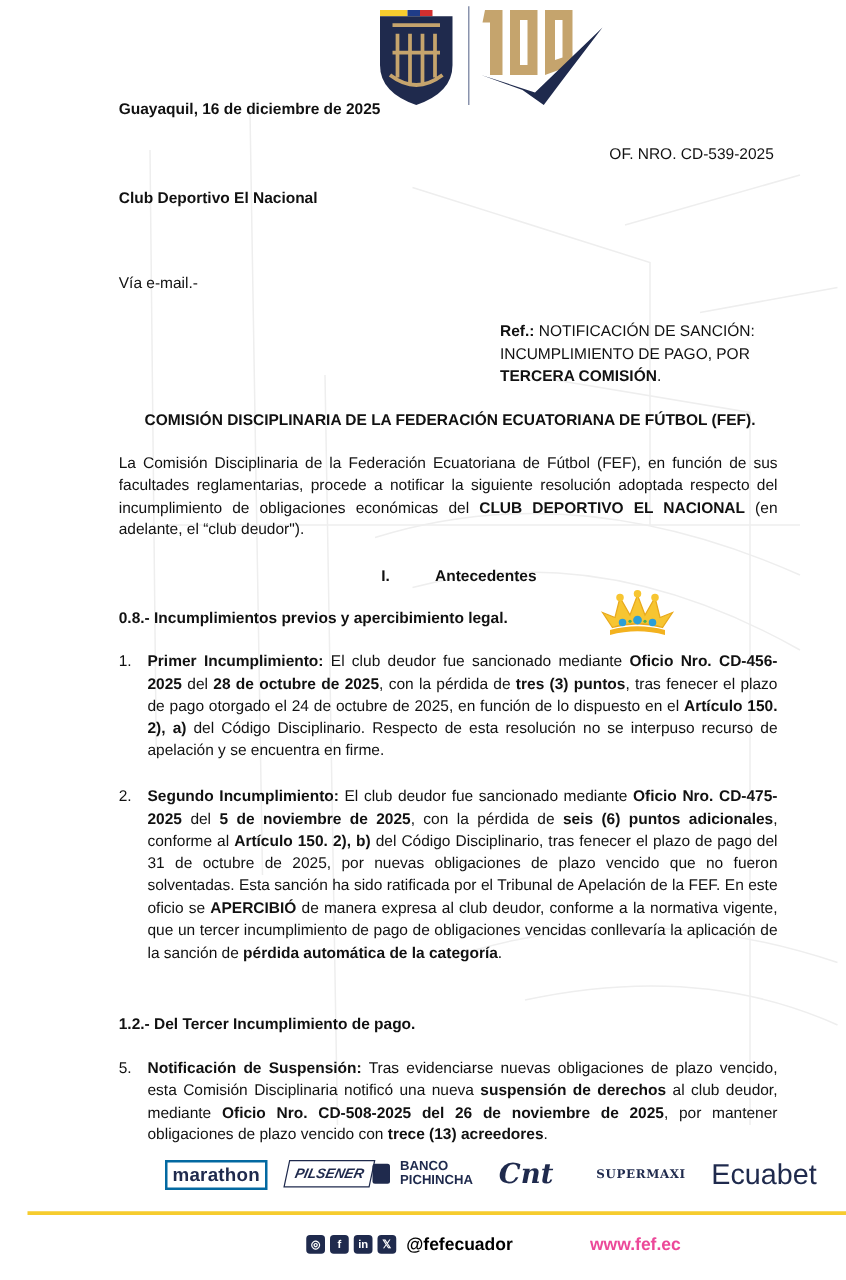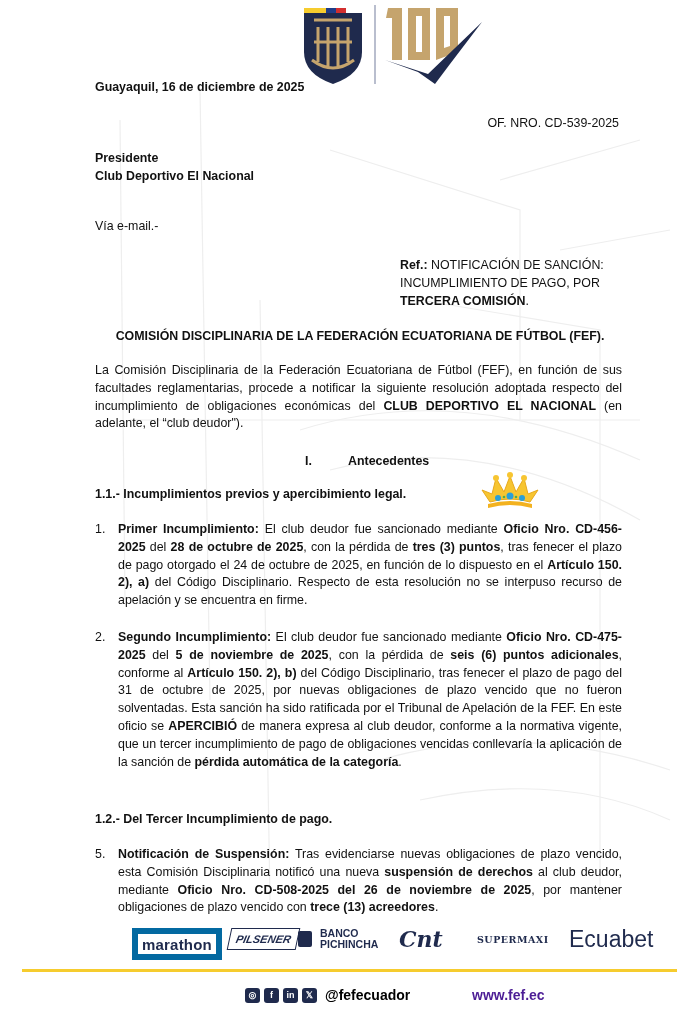--- a/index.html
+++ b/index.html
@@ -27,33 +27,33 @@
   .crown { left:478px; top:470px; width:64px; height:40px; }
   .item { left:95px; width:527px; }
   .item .n { position:absolute; left:0; top:0; }
   .item .body { margin-left:23px; }
   .item1 { top:521px; }
   .item2 { top:629px; }
   .sub12 { left:95px; top:811px; }
   .item5 { top:846px; }
   .sponsors { position:absolute; left:132px; top:924px; width:520px; height:30px; }
   .sp { position:absolute; top:0; height:30px; display:flex; align-items:center; color:#1f2a4d; }
-  .sp-marathon { left:0; top:4px; height:20px; border:6px solid #0369a1; padding:0 4px; font-weight:bold; font-size:15px; letter-spacing:0.2px; }
+  .sp-marathon { left:0; top:4px; height:20px; border:2px solid #0369a1; padding:0 4px; font-weight:bold; font-size:15px; letter-spacing:0.2px; }
   .sp-pilsener { left:97px; top:4px; height:20px; border:1.5px solid #1f2a4d; padding:0 6px; font-style:italic; font-weight:bold; font-size:11px; transform:skewX(-12deg); }
   .sp-banco { left:166px; }
   .sp-banco .sq { width:14px; height:16px; background:#1f2a4d; margin-right:8px; border-radius:2px; }
   .sp-banco .txt { font-weight:bold; font-size:10.5px; line-height:11px; }
   .sp-cnt { left:267px; font-family:"DejaVu Serif", serif; font-style:italic; font-weight:bold; font-size:22px; }
   .sp-super { left:345px; font-family:"DejaVu Serif", serif; font-weight:bold; font-size:9.5px; letter-spacing:0.5px; }
   .sp-ecuabet { left:437px; font-weight:normal; font-size:23px; }
   .footer-line { position:absolute; left:22px; top:969px; width:655px; height:3px; background:#f6cc2e; }
   .social { position:absolute; left:245px; top:985px; height:20px; display:flex; align-items:center; gap:4px; }
   .soc-ic { width:15px; height:15px; background:#1f2a4d; border-radius:3px; color:#fff; font-size:9px; font-weight:bold; display:flex; align-items:center; justify-content:center; }
   .handle { color:#000000; font-weight:bold; font-size:14px; margin-left:4px; }
-  .website { position:absolute; left:472px; top:985px; color:#4c1d95; font-weight:bold; font-size:14px; line-height:20px; }
+  .website { position:absolute; left:472px; top:985px; color:#ec4899; font-weight:bold; font-size:14px; line-height:20px; }
 </style>
 </head>
 <body>
 
 <svg class="watermark" viewBox="0 0 677 1024">
   <g fill="none" stroke="#eeeeee" stroke-width="1.2">
     <path d="M120 120 L125 600 M200 90 L210 700 M260 300 L270 900"></path>
     <path d="M330 150 L520 210 L520 420 M420 300 L600 330 L600 900"></path>
     <path d="M500 180 L640 140 M560 250 L670 230"></path>
     <path d="M300 430 Q460 380 640 460 M330 470 Q480 430 640 520"></path>
@@ -76,38 +76,37 @@
     <path d="M108 6 L130 6 L130 58 L108 58 Z M116 14 L116 50 L122 50 L122 14 Z" fill="#c5a46d" fill-rule="evenodd"></path>
     <path d="M136 6 L158 6 L158 50 L136 58 Z M144 14 L144 46 L150 44 L150 14 Z" fill="#c5a46d" fill-rule="evenodd"></path>
     <path d="M85 58 L128 72 L182 20 L150 62 L135 82 L118 70 Z" fill="#1f2a4d"></path>
   </g>
 </svg>
 
 <div class="abs t b date">Guayaquil, 16 de diciembre de 2025</div>
 <div class="abs t ofnum">OF. NRO. CD-539-2025</div>
 
 <div class="abs t b addr">
-  <div>Presidente</div>
   <div>Club Deportivo El Nacional</div>
 </div>
 
 <div class="abs t via">Vía e-mail.-</div>
 
 <div class="abs t ref"><span class="b">Ref.:</span><span> NOTIFICACIÓN DE SANCIÓN: INCUMPLIMIENTO DE PAGO, POR </span><span class="b">TERCERA COMISIÓN</span><span>.</span></div>
 
 <div class="abs t b title">COMISIÓN DISCIPLINARIA DE LA FEDERACIÓN ECUATORIANA DE FÚTBOL (FEF).</div>
 
 <div class="abs t just intro"><span>La Comisión Disciplinaria de la Federación Ecuatoriana de Fútbol (FEF), en  función de sus facultades reglamentarias, procede a notificar la siguiente resolución adoptada respecto del incumplimiento de obligaciones económicas del </span><span class="b">CLUB DEPORTIVO EL NACIONAL</span><span> (en adelante, el “club deudor").</span></div>
 
 <div class="abs t b section">
   <span class="num">I.</span>
   <span class="lbl">Antecedentes</span>
 </div>
 
-<div class="abs t b sub11">1.1.- Incumplimientos previos y apercibimiento legal.</div>
+<div class="abs t b sub11">0.8.- Incumplimientos previos y apercibimiento legal.</div>
 
 <svg class="abs crown" viewBox="0 0 64 40">
   <path d="M4 20 L12 32 Q32 26 52 32 L60 20 L50 24 L46 8 L38 22 L32 6 L26 22 L18 8 L14 24 Z" fill="#f7c531" stroke="#e8a91c" stroke-width="1"></path>
   <path d="M10 34 Q32 28 54 34 L54 38 Q32 32 10 38 Z" fill="#f3b21f"></path>
   <circle cx="18" cy="8" r="3" fill="#f7c531"></circle>
     <circle cx="32" cy="5" r="3" fill="#f7c531"></circle>
     <circle cx="46" cy="8" r="3" fill="#f7c531"></circle>
   <circle cx="20" cy="28" r="3" fill="#2a9fd8"></circle>
     <circle cx="32" cy="26" r="3.5" fill="#2a9fd8"></circle>
     <circle cx="44" cy="28" r="3" fill="#2a9fd8"></circle>

